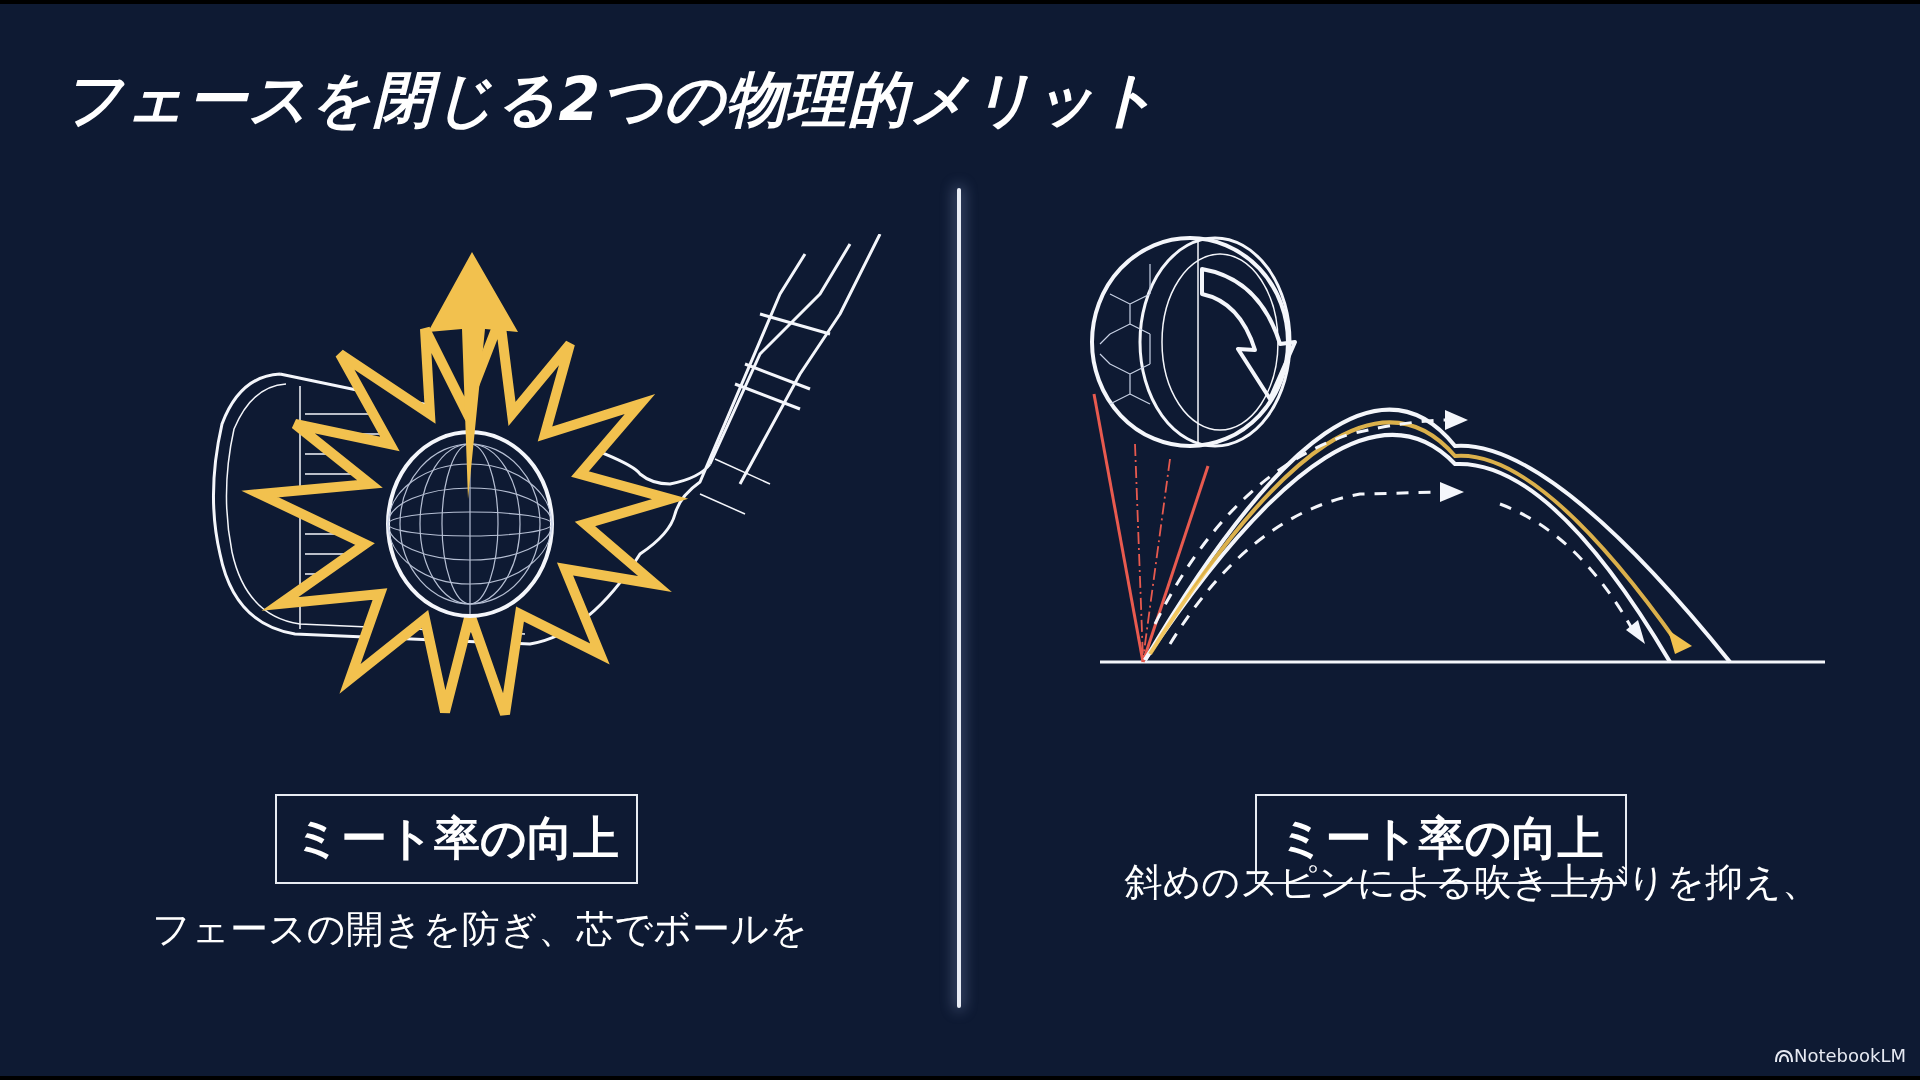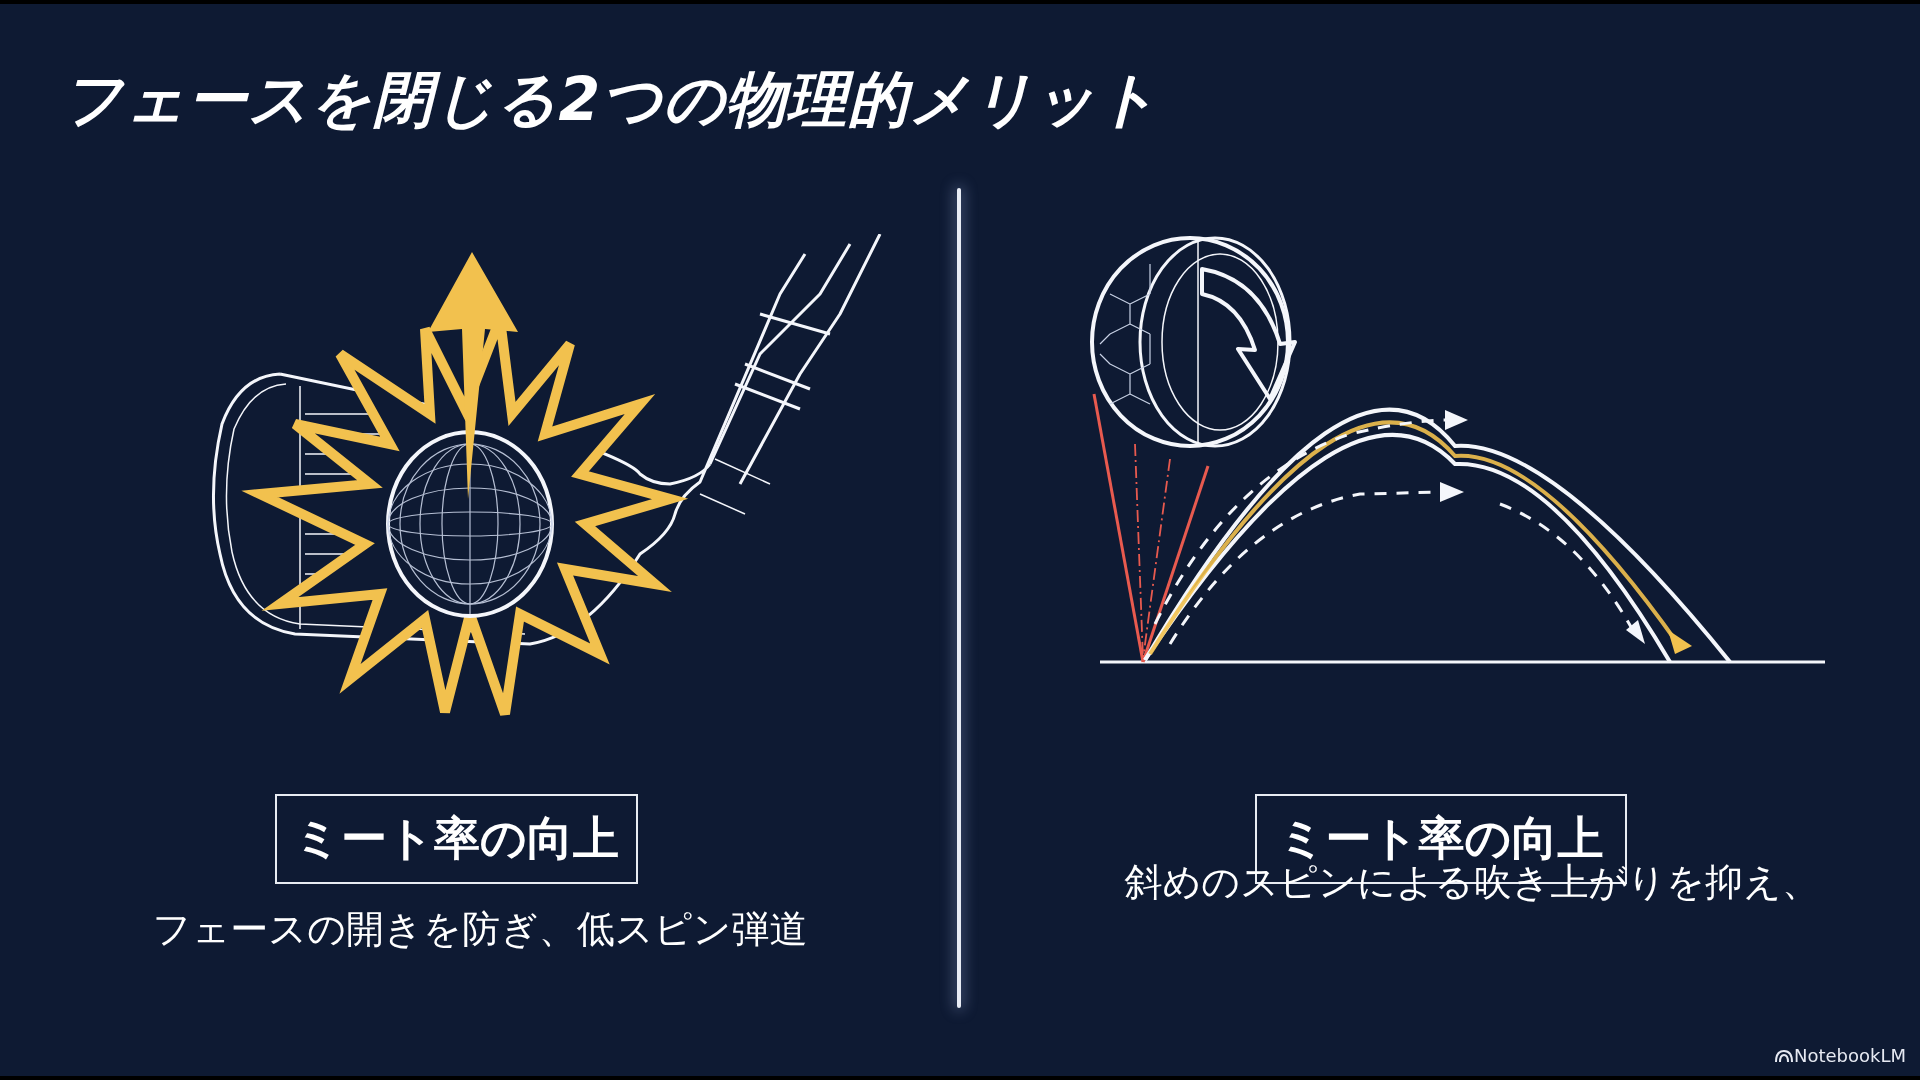--- a/index.html
+++ b/index.html
@@ -111,21 +111,21 @@
       <polygon points="355,176 378,186 355,196"></polygon>
       <polygon points="350,248 374,258 350,268"></polygon>
       <polygon points="536,396 555,410 548,386"></polygon>
     </g>
   </svg>
 
   <div class="label-box" style="left:275px;top:790px;width:363px;height:90px;">
     <span>ミート率の向上</span>
   </div>
   <div class="desc" style="left:120px;top:900px;width:720px;">
-    <div>フェースの開きを防ぎ、低スピン弾道</div>
+    <div>フェースの開きを防ぎ、芯でボールを</div>
   </div>
 
   <div class="label-box" style="left:1255px;top:790px;width:372px;height:90px;">
     <span>ミート率の向上</span>
   </div>
   <div class="desc" style="left:1060px;top:853px;width:760px;text-align:right;">
     <div>斜めのスピンによる吹き上がりを抑え、</div>
   </div>
 
   <div class="brand">

